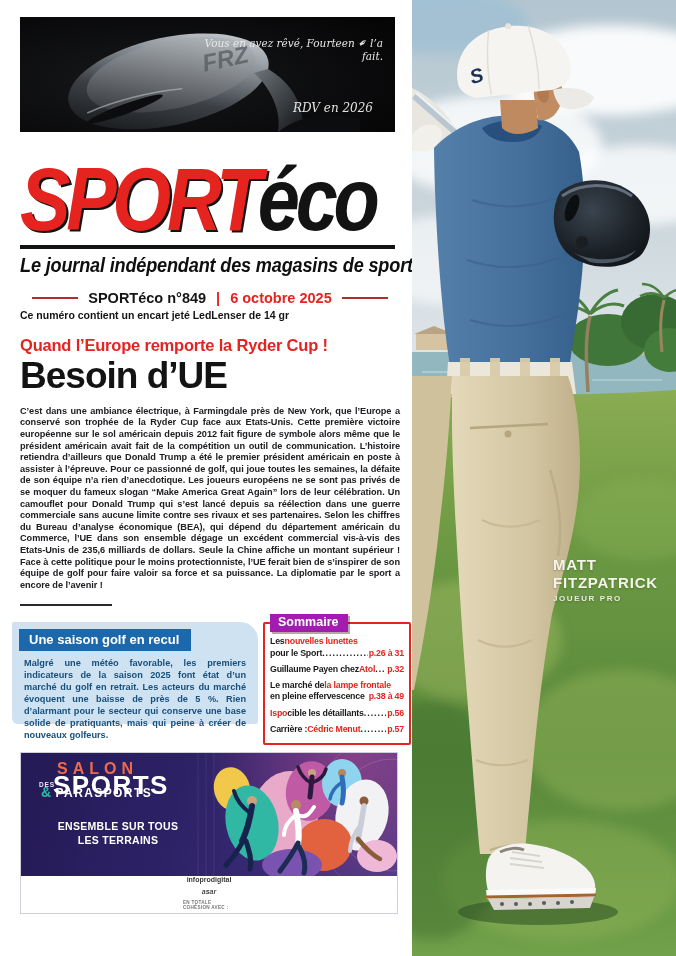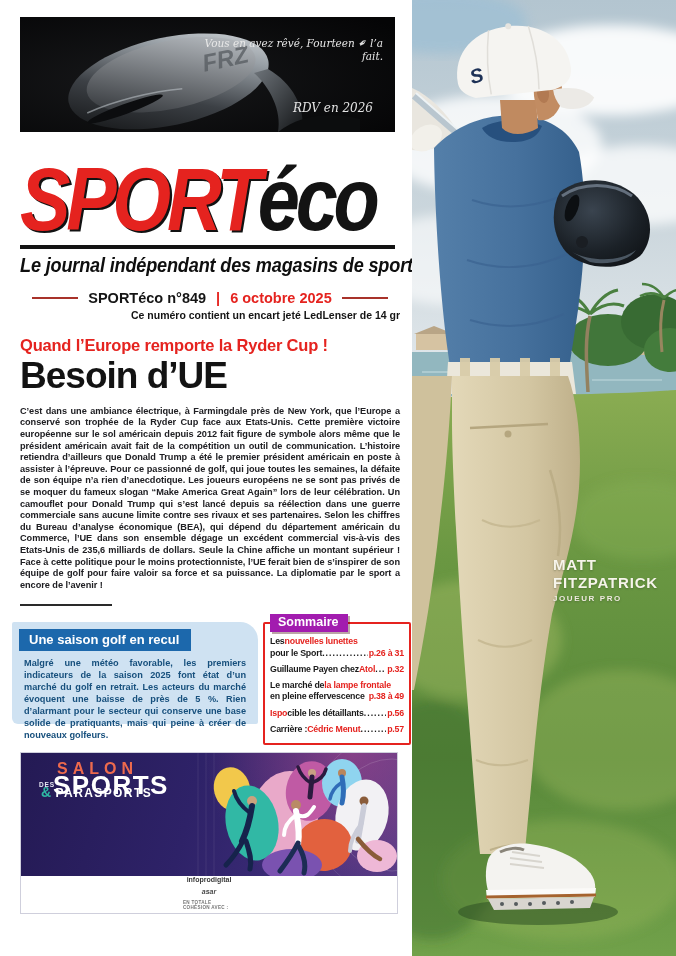--- a/index.html
+++ b/index.html
@@ -26,21 +26,21 @@
   .logo-black{color:#131313;}
   .logo-rule{margin-top:7px;height:4px;background:#131313;width:375px;}
   .tagline{margin-top:5px;font-style:italic;font-weight:bold;font-size:19.5px;color:#0f0f0f;
            letter-spacing:-.2px;transform:scaleX(.93);transform-origin:left center;white-space:nowrap;}
 
   .issue-row{margin-top:13px;display:flex;align-items:center;justify-content:center;gap:10px;}
   .issue-dash{width:46px;height:2px;background:#a8322a;}
   .issue-no{font-weight:bold;font-size:14.5px;color:#141414;}
   .issue-pipe{color:#e5231f;font-weight:bold;font-size:14.5px;}
   .issue-date{color:#e5231f;font-size:14.5px;font-weight:bold;}
-  .issue-note{margin-top:3px;text-align:right;font-weight:bold;font-size:10.5px;color:#141414;}
+  .issue-note{margin-top:3px;text-align:left;font-weight:bold;font-size:10.5px;color:#141414;}
 
   
   .kicker{margin-top:15px;font-weight:bold;font-size:16.5px;color:#e5231f;letter-spacing:-.2px;}
   .headline{margin-top:2px;font-weight:bold;font-size:37px;color:#131313;letter-spacing:-1px;line-height:1.05;}
   .body-text{margin-top:10px;font-weight:bold;font-size:9.2px;line-height:1.26;color:#202024;
              text-align:justify;letter-spacing:-.05px;}
   .end-rule{margin-top:13px;width:92px;height:2px;background:#2a2a2a;}
 
   
   .bottom-row{margin-top:16px;margin-left:-8px;width:399px;display:flex;justify-content:space-between;align-items:flex-start;}
@@ -224,20 +224,24 @@
     <div class="salon">
       <div class="salon-top">
         <div class="salon-logo">
           <div class="s-salon">SALON</div>
           <div class="s-sports">SPORTS</div>
           <div class="s-des">DES</div>
           <div class="s-para-row">
             <span class="s-amp">&amp;</span>
             <span class="s-para">PARASPORTS</span>
           </div>
+        </div>
+        <div class="s-tag">
+          <div>ENSEMBLE SUR TOUS</div>
+          <div>LES TERRAINS</div>
         </div>
         <svg class="salon-collage" viewBox="0 0 205 123">
           <circle cx="200" cy="62" r="56" fill="none" stroke="rgba(255,255,255,.14)"></circle>
           <circle cx="200" cy="62" r="80" fill="none" stroke="rgba(255,255,255,.10)"></circle>
           <line x1="6" y1="0" x2="6" y2="123" stroke="rgba(255,255,255,.08)"></line>
           <line x1="14" y1="0" x2="14" y2="123" stroke="rgba(255,255,255,.08)"></line>
           <line x1="22" y1="0" x2="22" y2="123" stroke="rgba(255,255,255,.08)"></line>
           <ellipse cx="40" cy="36" rx="18" ry="22" fill="#f2c84b" transform="rotate(-14 40 36)"></ellipse>
           <ellipse cx="92" cy="62" rx="34" ry="45" fill="#e9a9c9" transform="rotate(18 92 62)"></ellipse>
           <ellipse cx="60" cy="70" rx="26" ry="38" fill="#31b8a5" transform="rotate(-12 60 70)"></ellipse>

